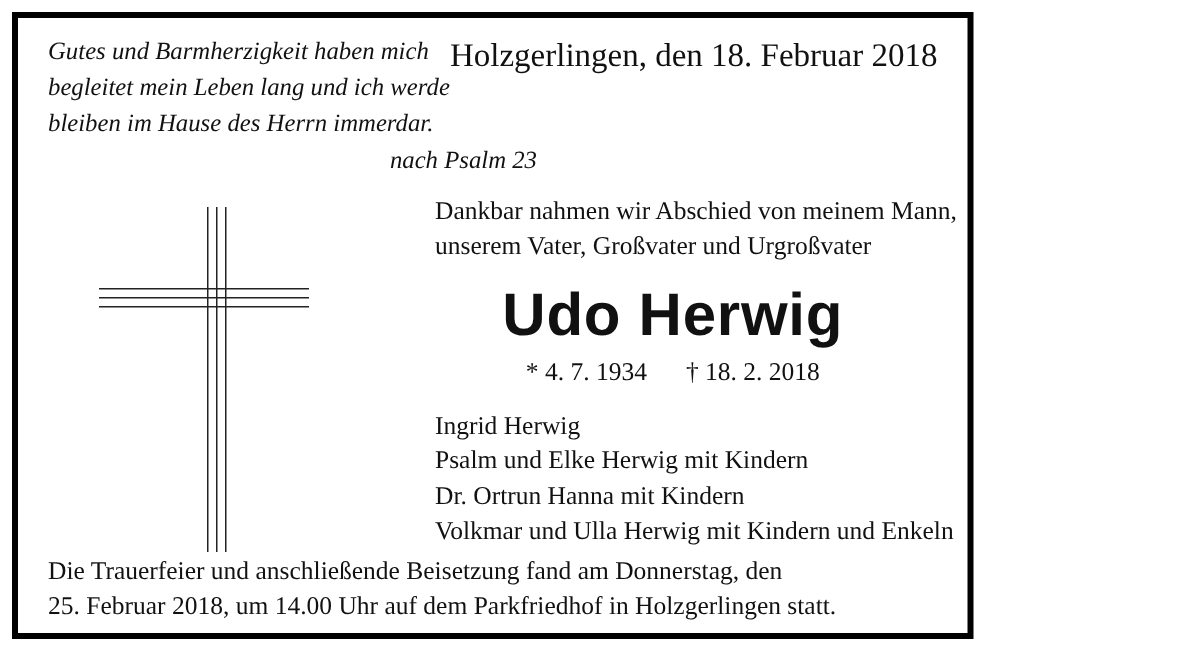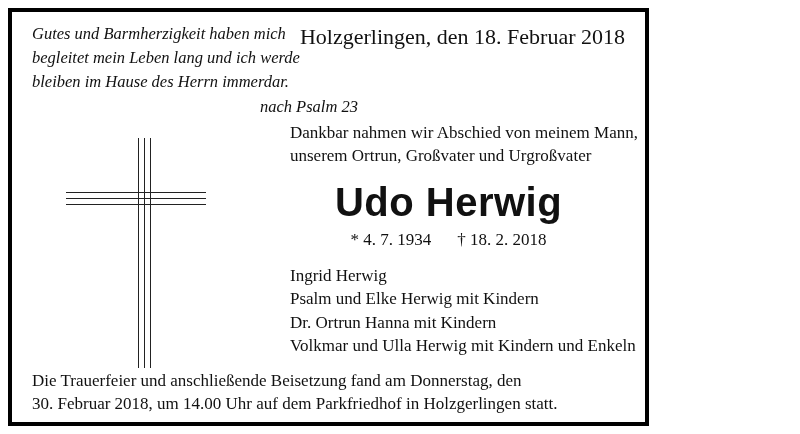--- a/index.html
+++ b/index.html
@@ -90,21 +90,21 @@
   .v2 { left: 94px; }
   .v3 { left: 100px; }
   .h1 { top: 54px; }
   .h2 { top: 60px; }
   .h3 { top: 66px; }
 
   
   .main-col {
     position: absolute;
     left: 270px;
-    top: 104px;
+    top: 112px;
     right: 6px;
   }
   .intro {
     font-size: 17px;
     line-height: 1.35;
     margin-bottom: 12px;
   }
   .intro-line { white-space: nowrap; }
   .deceased-name {
     text-align: center;
@@ -162,36 +162,36 @@
       <div class="cross-v v2"></div>
       <div class="cross-v v3"></div>
       <div class="cross-h h1"></div>
       <div class="cross-h h2"></div>
       <div class="cross-h h3"></div>
     </div>
 
     <div class="main-col">
       <div class="intro">
         <div class="intro-line">Dankbar nahmen wir Abschied von meinem Mann,</div>
-        <div class="intro-line">unserem Ortrun, Großvater und Urgroßvater</div>
+        <div class="intro-line">unserem Vater, Großvater und Urgroßvater</div>
       </div>
 
       <div class="deceased-name">Udo Herwig</div>
 
       <div class="dates">
         <span>* 4. 7. 1934</span><span class="sep"></span><span>† 18. 2. 2018</span>
       </div>
 
       <div class="family">
         <div class="family-line">Ingrid Herwig</div>
         <div class="family-line">Psalm und Elke Herwig mit Kindern</div>
         <div class="family-line">Dr. Ortrun Hanna mit Kindern</div>
         <div class="family-line">Volkmar und Ulla Herwig mit Kindern und Enkeln</div>
       </div>
     </div>
 
     <div class="bottom-note">
       <div class="bottom-line">Die Trauerfeier und anschließende Beisetzung fand am Donnerstag, den</div>
-      <div class="bottom-line">30. Februar 2018, um 14.00 Uhr auf dem Parkfriedhof in Holzgerlingen statt.</div>
+      <div class="bottom-line">25. Februar 2018, um 14.00 Uhr auf dem Parkfriedhof in Holzgerlingen statt.</div>
     </div>
 
   </div>
 </div>
 
 </body></html>

